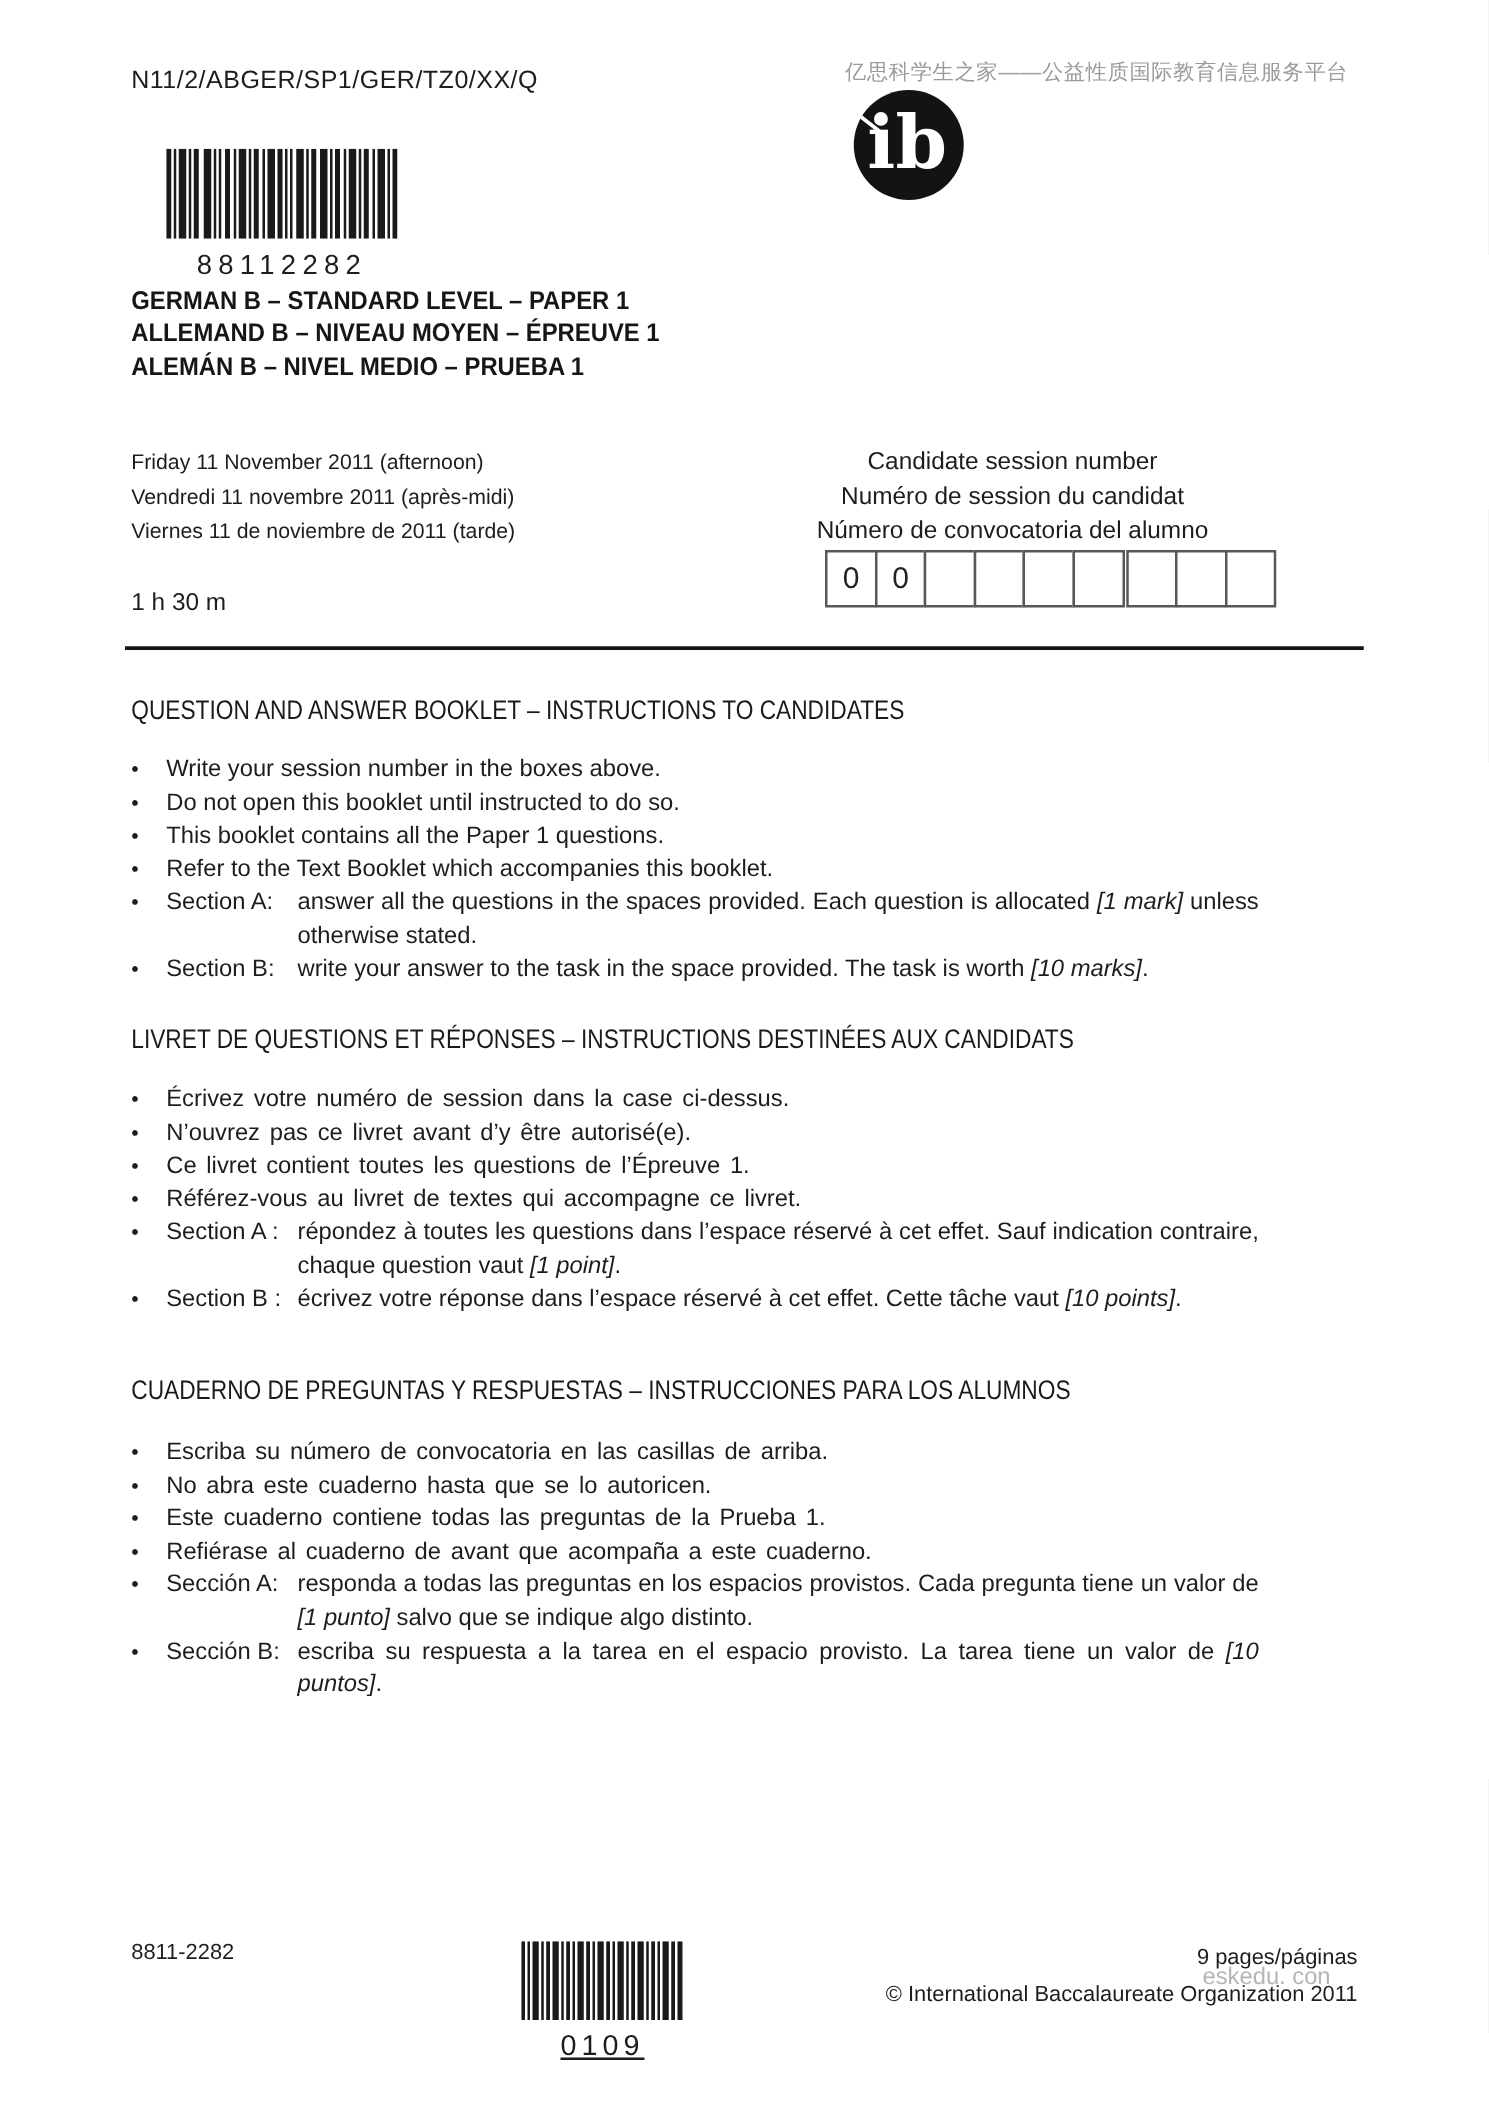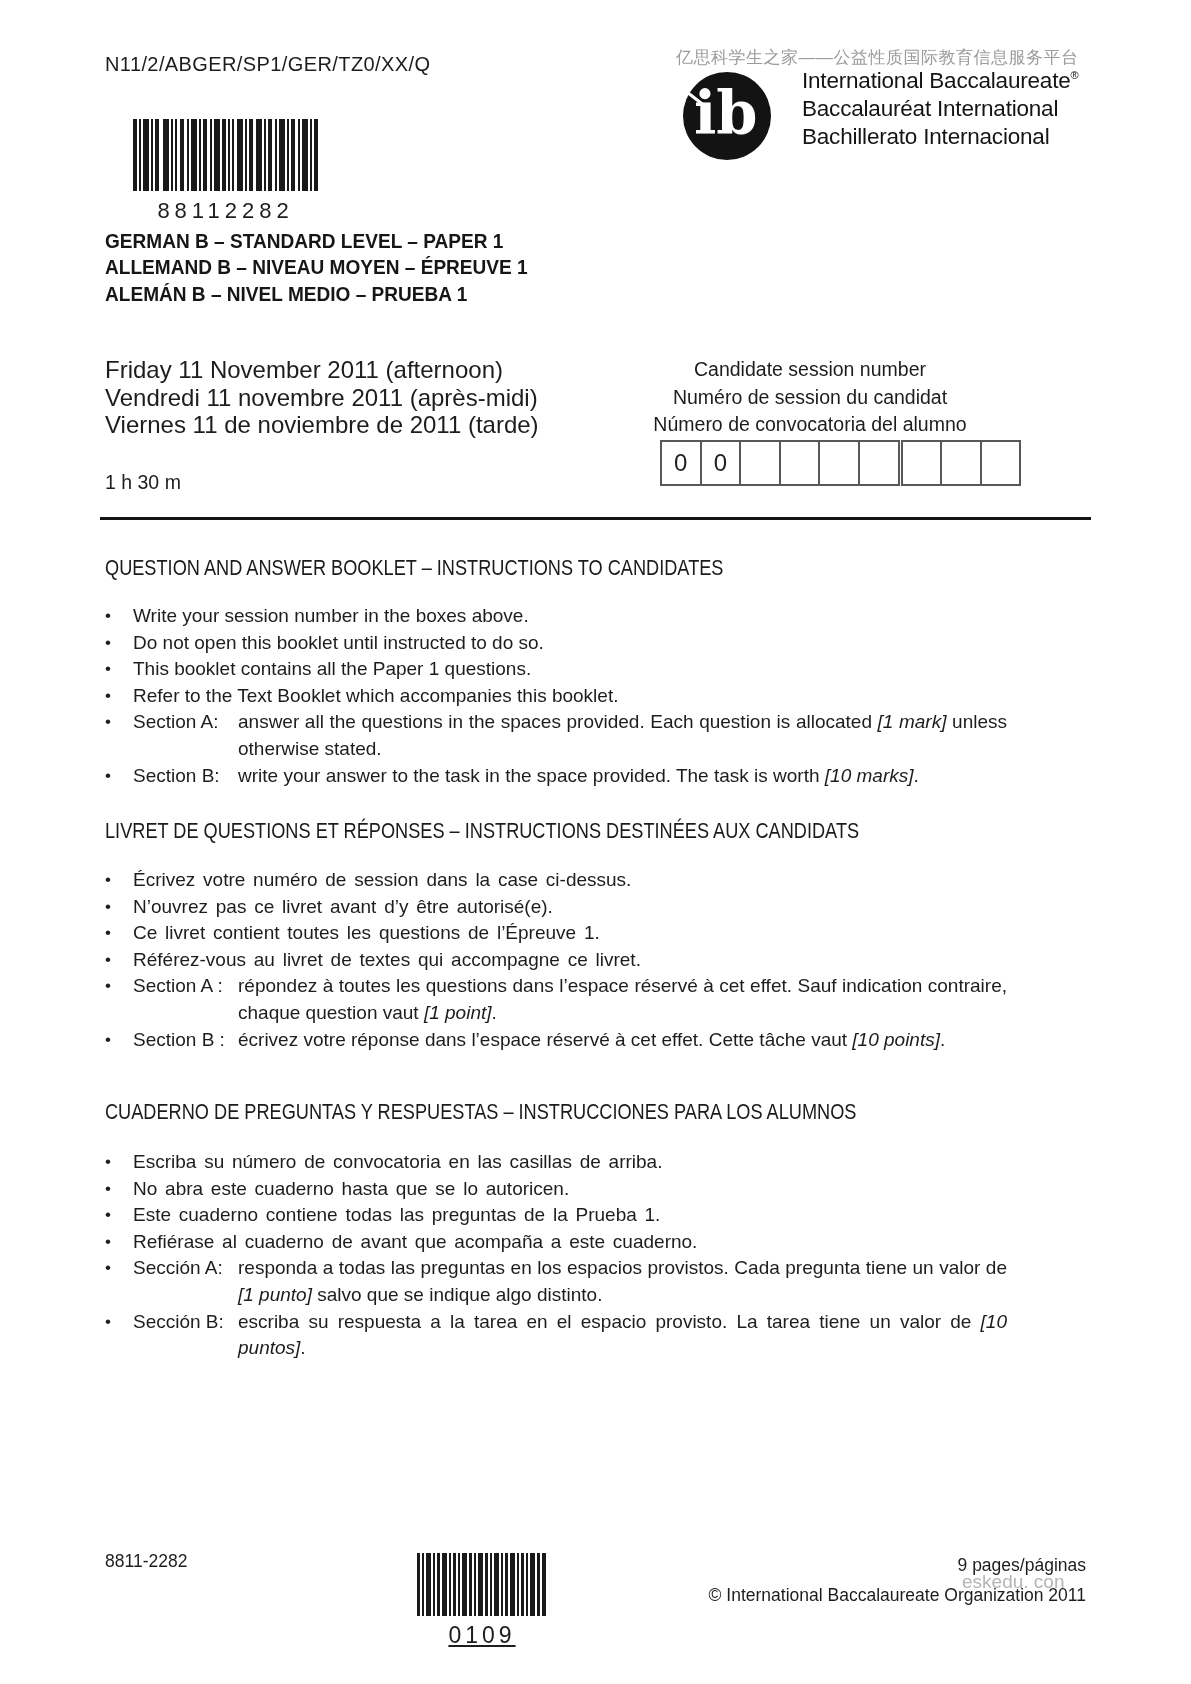--- a/index.html
+++ b/index.html
@@ -32,21 +32,21 @@
 
   
   .wm-top{left:676px;top:46px;font-size:17px;color:#9b9b9b;z-index:6;letter-spacing:0.5px;text-align:center;}
   .wm-bottom{left:962px;top:1571px;font-size:19px;color:#b5b5b5;z-index:6;}
 
   
   .titles{left:105px;top:228px;font-size:20.5px;font-weight:700;line-height:26.4px;
     transform:scaleX(0.93);transform-origin:0 0;white-space:nowrap;color:#161616;}
 
   
-  .dates{left:105px;top:356px;font-size:24px;line-height:27.6px;}
+  .dates{left:105px;top:356px;font-size:17px;line-height:27.6px;}
   .session-labels{left:630px;top:356px;width:360px;text-align:center;font-size:19.5px;line-height:27.6px;}
   .session-boxes{left:660px;top:440px;display:flex;}
   .sb{width:37.6px;height:42px;border:2px solid #58585a;margin-left:-2px;
       display:flex;align-items:center;justify-content:center;font-size:24px;color:#222;background:#fff;}
   .sb.first{margin-left:0;}
   .sb.gap{margin-left:1px;}
 
   .duration{left:105px;top:471px;font-size:19.5px;}
 
   .rule{left:100px;top:517px;width:991px;height:3px;background:#141414;}
@@ -110,25 +110,20 @@
           <rect x="181" y="0" width="4" height="72"></rect>
       </g>
     </svg>
     <div class="num">88112282</div>
   </div>
 
   <div class="abs ib-circle">
     <div class="ib-slash"></div>
     <div class="mono">ib</div>
   </div>
-  <div class="abs ib-text nowrap">
-    <div><span>International Baccalaureate</span><sup>®</sup></div>
-    <div>Baccalauréat International</div>
-    <div>Bachillerato Internacional</div>
-  </div>
 
   <div class="abs wm-top nowrap">亿思科学生之家——公益性质国际教育信息服务平台</div>
 
   <div class="abs titles">
     <div>GERMAN B – STANDARD LEVEL – PAPER 1</div>
     <div>ALLEMAND B – NIVEAU MOYEN – ÉPREUVE 1</div>
     <div>ALEMÁN B – NIVEL MEDIO – PRUEBA 1</div>
   </div>
 
   <div class="abs dates nowrap">

